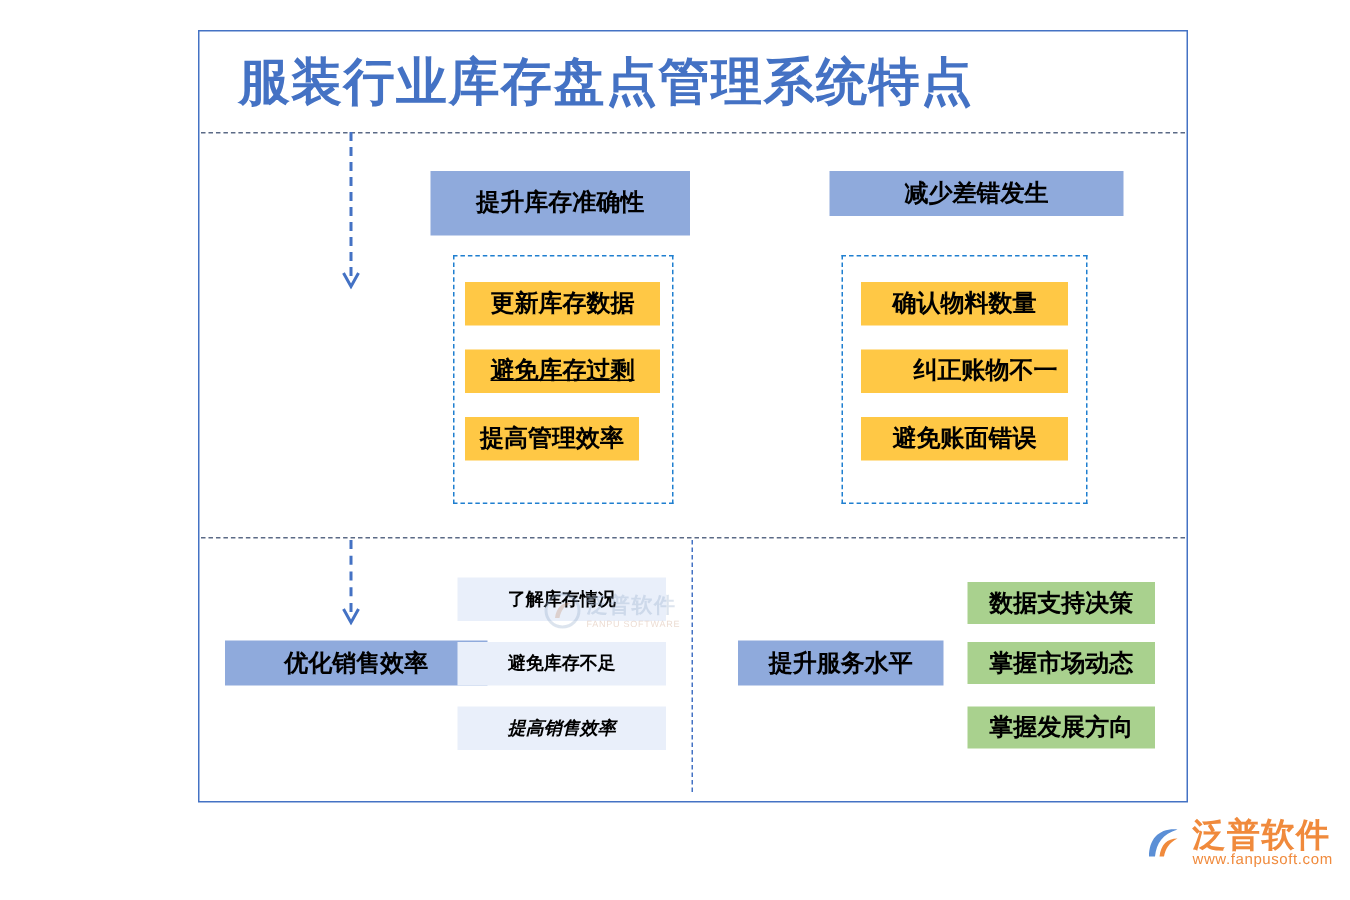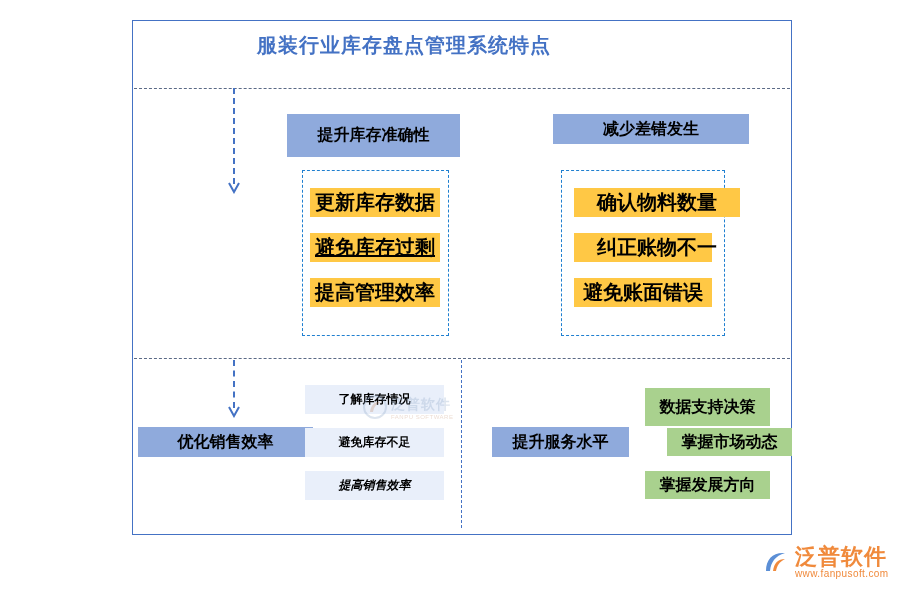--- a/index.html
+++ b/index.html
@@ -33,21 +33,21 @@
     background: #ffffff;
   }
 
   
   .title {
     position: absolute;
     left: 132px;
     top: 32px;
     width: 544px;
     text-align: center;
-    font-size: 20px;
+    font-size: 34px;
     font-weight: bold;
     color: #4472c4;
     letter-spacing: 1px;
     font-family: "Liberation Serif", "DejaVu Serif", serif;
     white-space: nowrap;
   }
 
   
   .hdivider {
     position: absolute;
@@ -97,58 +97,58 @@
     box-sizing: border-box;
     display: flex;
     align-items: center;
     justify-content: center;
     font-weight: bold;
     color: #000000;
     white-space: nowrap;
     font-family: "Liberation Serif", "DejaVu Serif", serif;
   }
   .box-blue   { background: #8faadc; font-size: 16px; }
-  .box-yellow { background: #ffc845; font-size: 20px; }
+  .box-yellow { background: #ffc845; font-size: 16px; }
   .box-green  { background: #a9d18e; font-size: 16px; }
   .box-lblue  { background: #e9effa; font-size: 12px; }
 
   
   .dashgroup {
     position: absolute;
     box-sizing: border-box;
     border: 1.5px dashed #1f7fd0;
     background: transparent;
   }
 
   
   .hdr-left  { left: 287px; top: 114px; width: 173px; height: 43px; }
   .hdr-right { left: 553px; top: 114px; width: 196px; height: 30px; }
 
   
   .grp-left  { left: 302px; top: 170px; width: 147px; height: 166px; }
   .yl-1 { left: 310px; top: 188px; width: 130px; height: 29px; }
   .yl-2 { left: 310px; top: 233px; width: 130px; height: 29px; text-decoration: underline; }
-  .yl-3 { left: 310px; top: 278px; width: 130px; height: 29px; }
+  .yl-3 { left: 310px; top: 278px; width: 116px; height: 29px; }
 
   
   .grp-right { left: 561px; top: 170px; width: 164px; height: 166px; }
-  .yr-1 { left: 574px; top: 188px; width: 166px; height: 29px; }
+  .yr-1 { left: 574px; top: 188px; width: 138px; height: 29px; }
   .yr-2 { left: 574px; top: 233px; width: 138px; height: 29px; padding-left: 28px; }
   .yr-3 { left: 574px; top: 278px; width: 138px; height: 29px; text-align: right; }
 
   
-  .bl-head { left: 138px;  top: 427px; width: 175px; height: 30px; }
+  .bl-head { left: 150px;  top: 427px; width: 175px; height: 30px; }
   .bl-1 { left: 305px; top: 385px; width: 139px; height: 29px; }
   .bl-2 { left: 305px; top: 428px; width: 139px; height: 29px; }
   .bl-3 { left: 305px; top: 471px; width: 139px; height: 29px; font-style: italic; }
 
   
   .br-head { left: 492px; top: 427px; width: 137px; height: 30px; }
-  .br-1 { left: 645px; top: 388px; width: 125px; height: 38px; font-family: Liberation Serif, serif; }
-  .br-2 { left: 645px; top: 428px; width: 125px; height: 28px; margin-left: 22px; }
+  .br-1 { left: 645px; top: 388px; width: 125px; height: 28px; font-family: Liberation Serif, serif; }
+  .br-2 { left: 645px; top: 428px; width: 125px; height: 28px; }
   .br-3 { left: 645px; top: 471px; width: 125px; height: 28px; }
 
   
   .watermark {
     position: absolute;
     left: 362px;
     top: 392px;
     width: 120px;
     height: 34px;
     opacity: 0.30;

